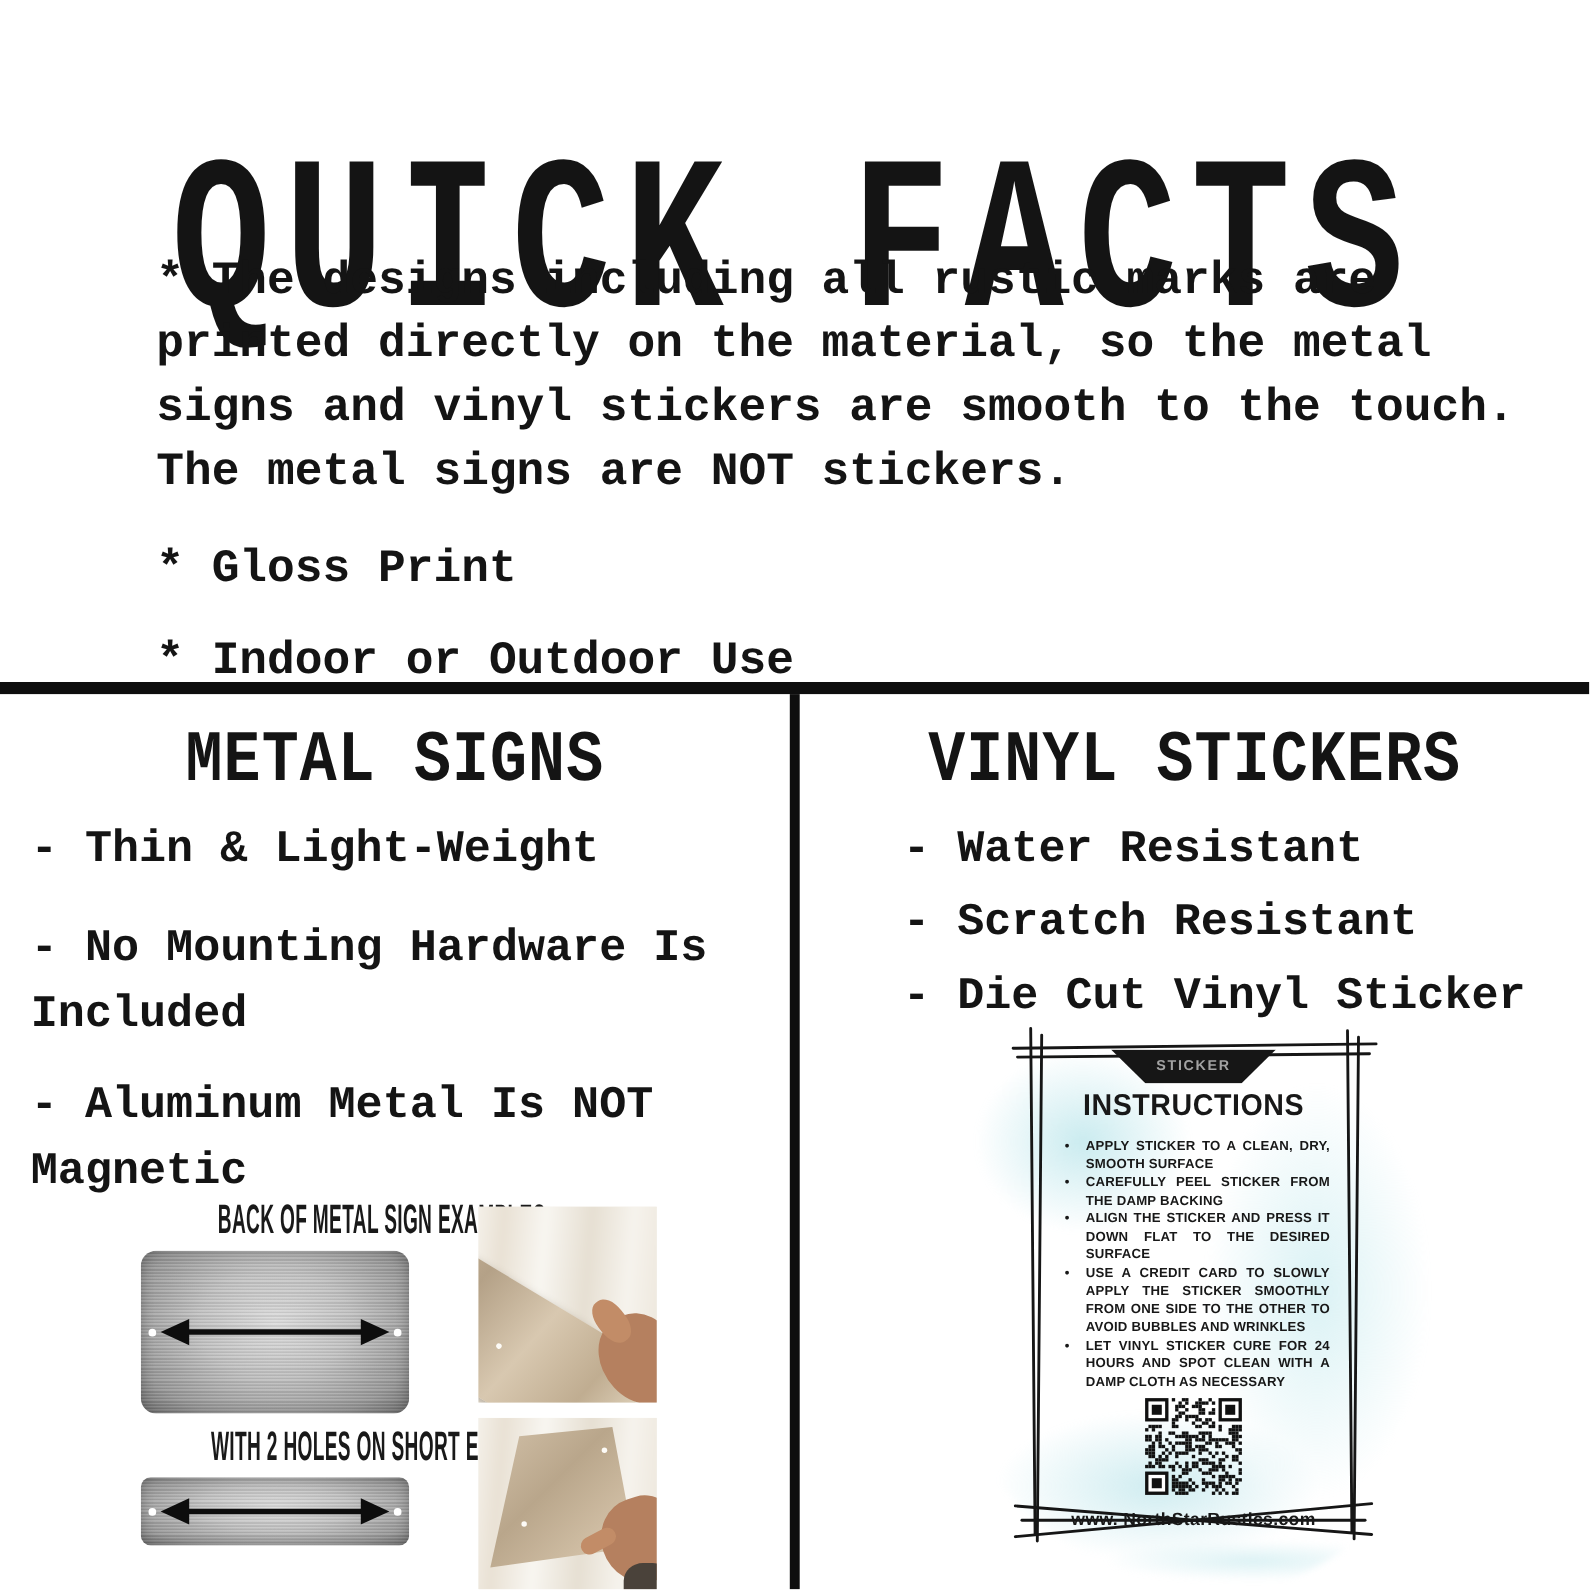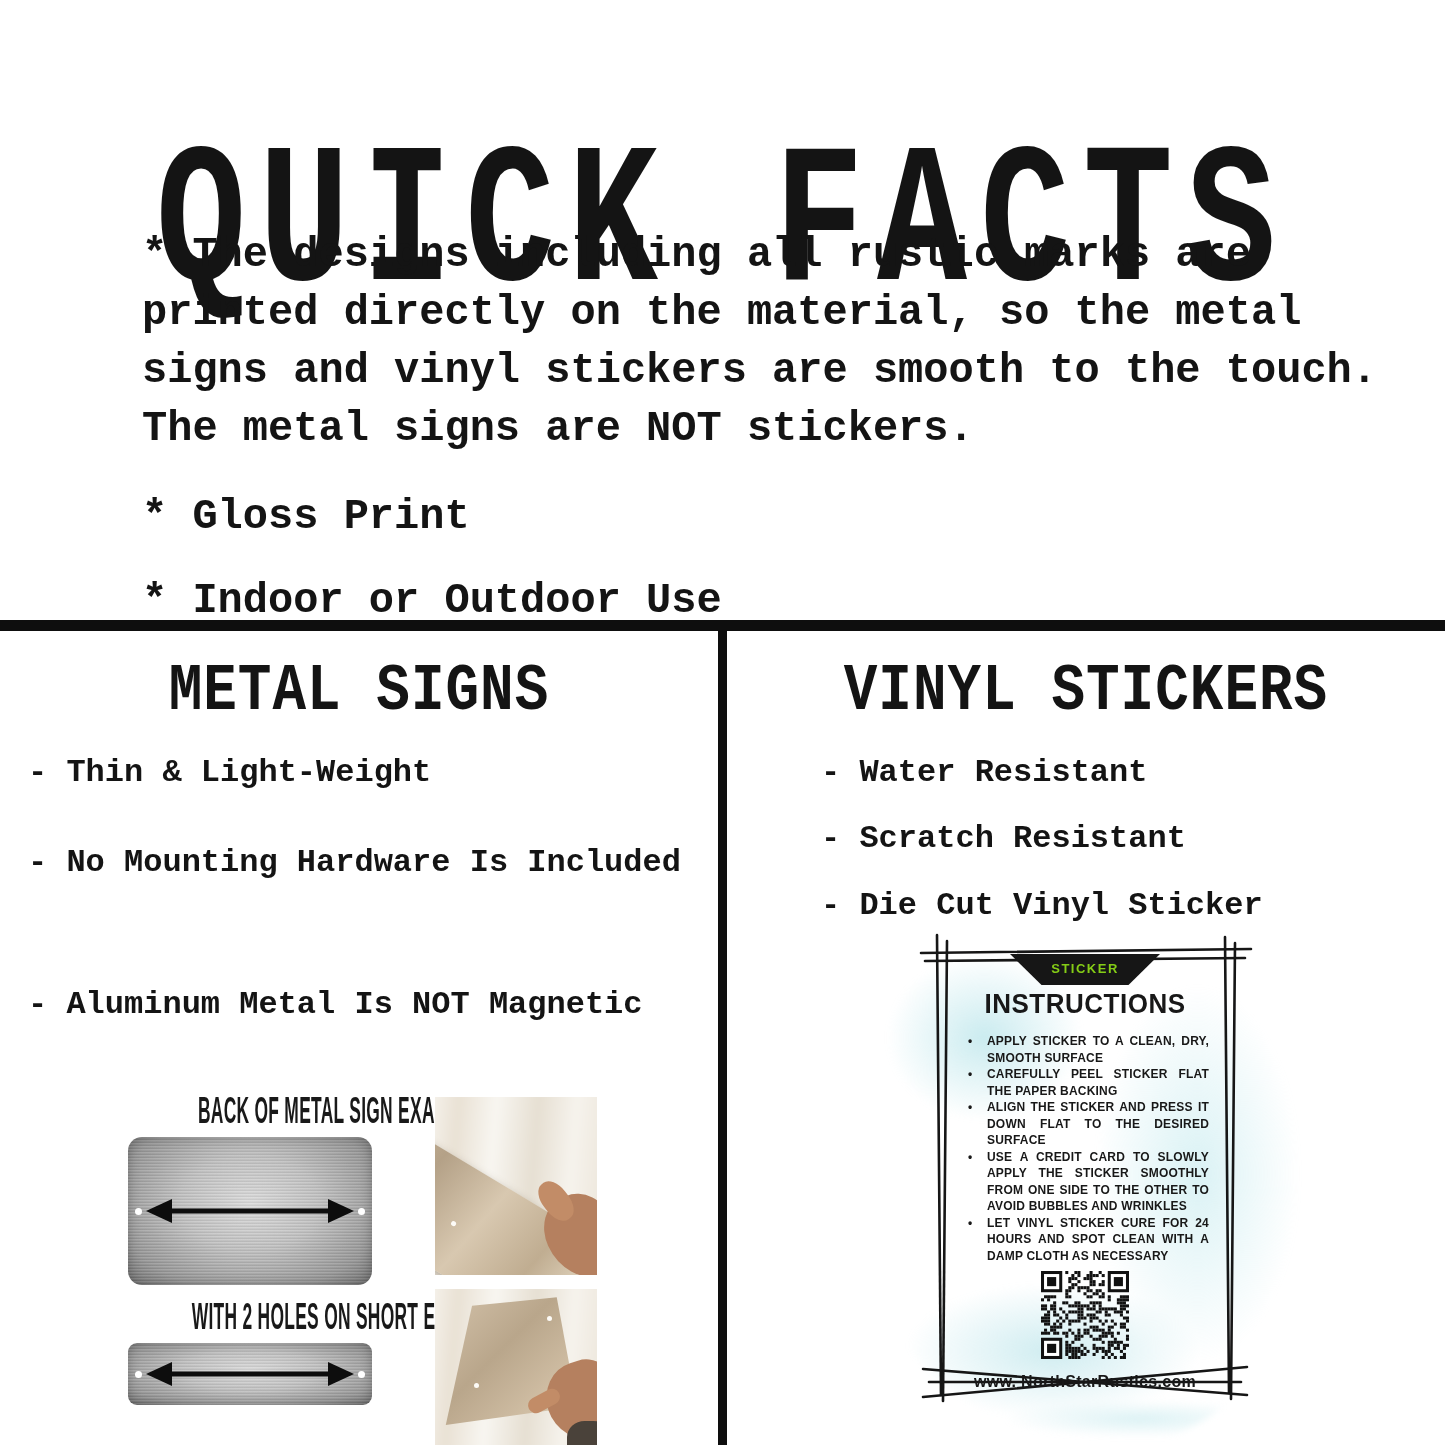--- a/index.html
+++ b/index.html
@@ -17,21 +17,21 @@
   
   .hdivider{position:absolute;left:0;top:620px;width:1445px;height:11px;background:#0e0e0e;}
   .vdivider{position:absolute;left:718px;top:631px;width:9px;height:814px;background:#0e0e0e;}
   
   .col{position:absolute;top:631px;height:954px;}
   .col.left{left:0;width:718px;}
   .col.right{left:727px;width:718px;}
   .col h2{position:absolute;top:24px;left:0;width:100%;margin:0;text-align:center;
           font-size:56px;font-weight:700;line-height:62px;letter-spacing:1px;
           transform:scaleY(1.18);transform-origin:50% 0;white-space:nowrap;}
-  .cb{position:absolute;margin:0;font-size:32px;line-height:60px;font-weight:700;}
+  .cb{position:absolute;margin:0;font-size:41px;line-height:60px;font-weight:700;}
   .left .cb{left:28px;width:690px;}
   .left .cb.b0{top:112px;}
   .left .cb.b1{top:202px;}
   .left .cb.b2{top:344px;}
   .right .cb{left:64px;width:650px;margin-left:30px;}
   .right .cb.b0{top:112px;}
   .right .cb.b1{top:178px;}
   .right .cb.b2{top:245px;}
   
   .fig-caption{position:absolute;left:90px;width:320px;text-align:center;
@@ -78,21 +78,21 @@
         radial-gradient(closest-side at 28% 22%,rgba(167,222,229,.60),rgba(167,222,229,0) 72%),
         radial-gradient(closest-side at 72% 48%,rgba(188,231,236,.55),rgba(188,231,236,0) 75%),
         radial-gradient(closest-side at 42% 82%,rgba(160,218,226,.50),rgba(160,218,226,0) 72%),
         radial-gradient(closest-side at 60% 95%,rgba(178,226,232,.45),rgba(178,226,232,0) 70%);}
   .card{position:absolute;left:208px;top:318px;width:300px;height:462px;
         font-family:"Liberation Sans",sans-serif;color:#181818;}
   .frame{position:absolute;left:-20px;top:-20px;width:340px;height:502px;}
   .banner{position:absolute;top:5px;left:50%;width:150px;height:31px;margin-left:-75px;
         background:#161616;clip-path:polygon(0 0,100% 0,79% 100%,21% 100%);
         display:flex;align-items:center;justify-content:center;}
-  .banner span{color:#84cc16;font-size:13px;font-weight:700;letter-spacing:1.5px;padding-bottom:3px;}
+  .banner span{color:#a3a3a3;font-size:13px;font-weight:700;letter-spacing:1.5px;padding-bottom:3px;}
   .card h3{position:absolute;top:40px;left:0;width:100%;margin:0;text-align:center;
         font-size:26px;font-weight:700;letter-spacing:0.5px;transform:scaleY(1.05);}
   .steps{position:absolute;top:84px;left:30px;width:244px;margin:0;padding:0;list-style:none;}
   .steps li{position:relative;padding-left:22px;font-size:12px;font-weight:700;line-height:16.5px;
         text-align:justify;letter-spacing:0.2px;}
   .steps li::before{content:"\2022";position:absolute;left:3px;top:0;}
   .qr{position:absolute;left:50%;top:322px;width:88px;height:88px;margin-left:-44px;}
   .website{position:absolute;left:0;top:424px;width:100%;text-align:center;
         font-size:16px;font-weight:700;letter-spacing:0.3px;}
 </style>
@@ -182,21 +182,21 @@
         <path d="M 8,440 L 332,466"></path>
         <path d="M 8,468 L 332,438"></path>
         <path d="M 14,453 L 326,453"></path>
       </svg>
       <div class="banner">
         <span>STICKER</span>
       </div>
       <h3>INSTRUCTIONS</h3>
       <ul class="steps">
         <li>APPLY STICKER TO A CLEAN, DRY, SMOOTH SURFACE</li>
-        <li>CAREFULLY PEEL STICKER FLAT THE PAPER BACKING</li>
+        <li>CAREFULLY PEEL STICKER FROM THE DAMP BACKING</li>
         <li>ALIGN THE STICKER AND PRESS IT DOWN FLAT TO THE DESIRED SURFACE</li>
         <li>USE A CREDIT CARD TO SLOWLY APPLY THE STICKER SMOOTHLY FROM ONE SIDE TO THE OTHER TO AVOID BUBBLES AND WRINKLES</li>
         <li>LET VINYL STICKER CURE FOR 24 HOURS AND SPOT CLEAN WITH A DAMP CLOTH AS NECESSARY</li>
       </ul>
       <svg class="qr" id="qr" viewBox="0 0 29 29">
           <rect x="8" y="0" width="1" height="1" fill="#111"></rect>
           <rect x="11" y="0" width="1" height="1" fill="#111"></rect>
           <rect x="12" y="0" width="1" height="1" fill="#111"></rect>
           <rect x="16" y="0" width="1" height="1" fill="#111"></rect>
           <rect x="19" y="0" width="1" height="1" fill="#111"></rect>

